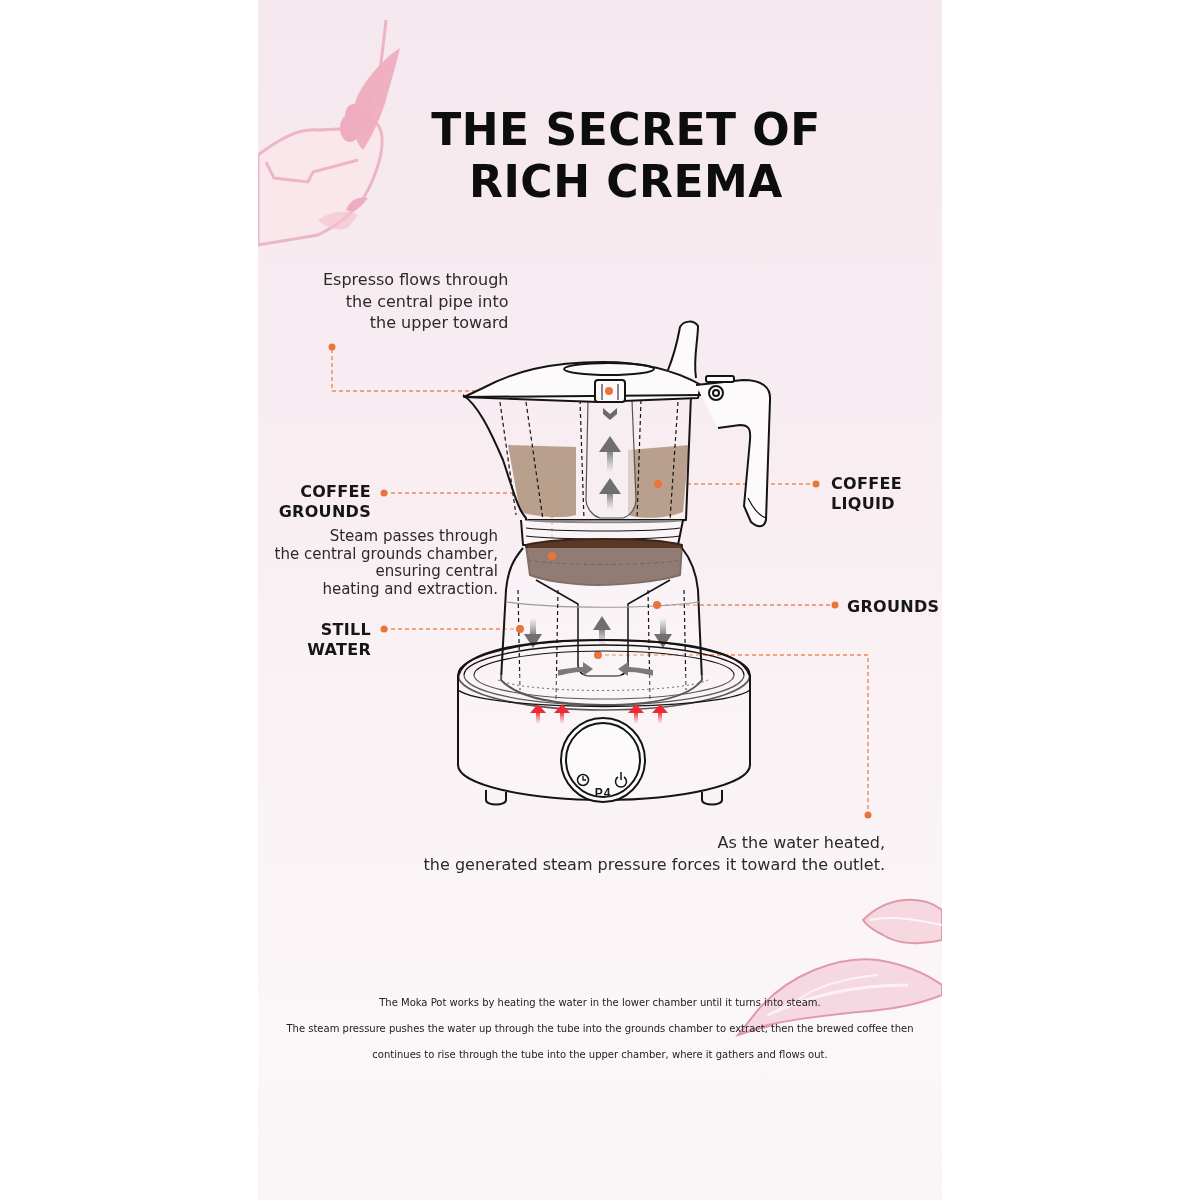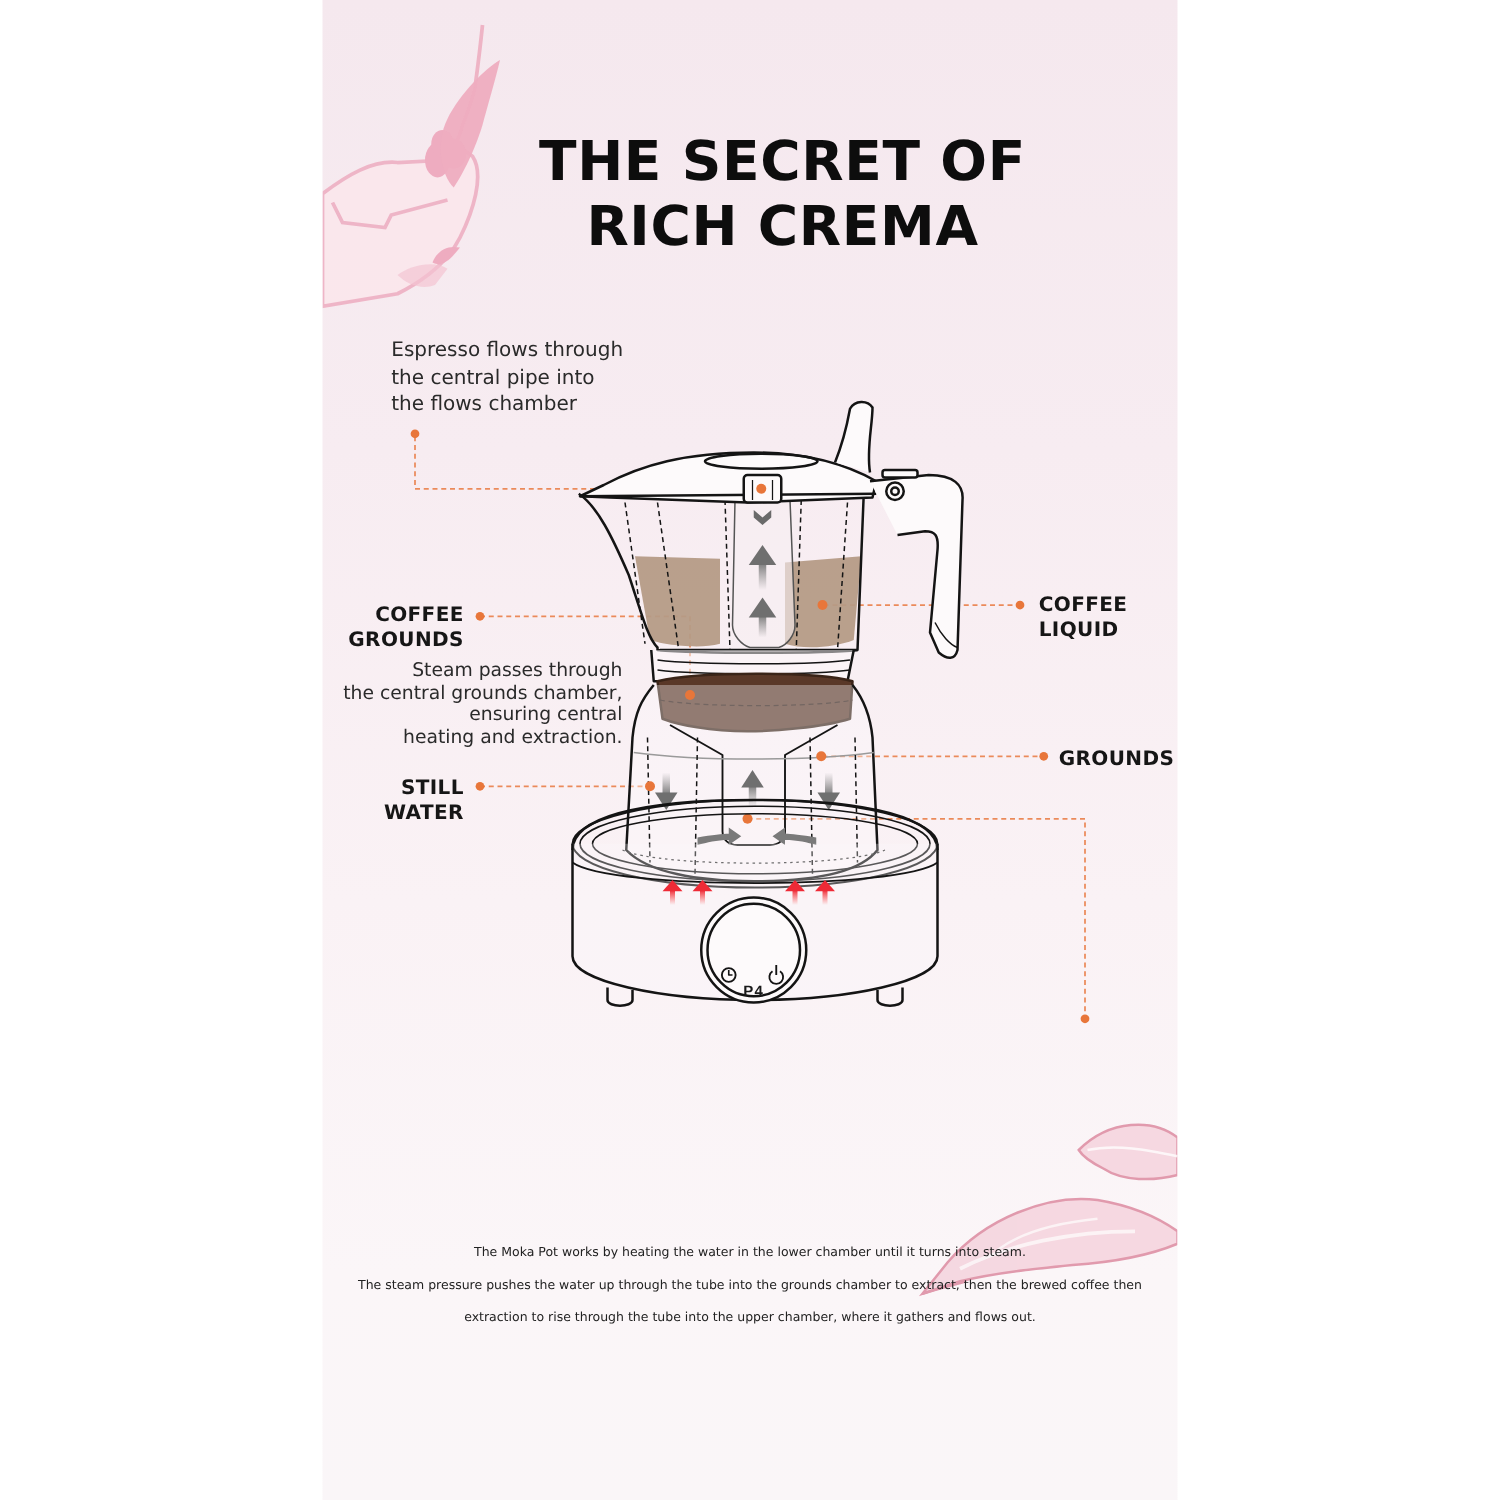--- a/index.html
+++ b/index.html
@@ -18,21 +18,21 @@
     letter-spacing: 0.5px; color: #0d0d0d;
     font-family: "DejaVu Sans", sans-serif;
   }
   .title span { display: block; }
 
   .note {
     position: absolute; font-size: 16px; line-height: 21.5px; color: #2a2a2a;
     font-family: "DejaVu Sans", sans-serif;
   }
   .note span { display: block; white-space: nowrap; }
-  .note-espresso { left: 55px; top: 269px; }
+  .note-espresso { left: 65px; top: 269px; text-align: right; }
   .note-steam { right: 444px; top: 528px; text-align: right; font-size: 15px; line-height: 17.5px; }
   .note-heated { right: 57px; top: 832px; text-align: right; font-size: 16px; line-height: 22px; }
 
   .label {
     position: absolute; font-weight: 700; font-size: 16px; line-height: 20px; color: #161616;
     font-family: "DejaVu Sans", sans-serif; letter-spacing: 0.3px;
   }
   .label span { display: block; white-space: nowrap; }
   .label-grounds { right: 571px; top: 482px; text-align: right; }
   .label-still { right: 571px; top: 620px; text-align: right; }
@@ -226,21 +226,21 @@
   <div style="position:absolute; left:353px; top:768px; width:20px; height:20px;"></div>
 
   <h1 class="title">
     <span>THE SECRET OF</span>
     <span>RICH CREMA</span>
   </h1>
 
   <div class="note note-espresso">
     <span>Espresso flows through</span>
     <span>the central pipe into</span>
-    <span>the flows chamber</span>
+    <span>the upper toward</span>
   </div>
 
   <div class="label label-grounds">
     <span>COFFEE</span>
     <span>GROUNDS</span>
   </div>
 
   <div class="note note-steam">
     <span>Steam passes through</span>
     <span>the central grounds chamber,</span>
@@ -255,18 +255,22 @@
 
   <div class="label label-liquid">
     <span>COFFEE</span>
     <span>LIQUID</span>
   </div>
 
   <div class="label label-pressure">
     <span>GROUNDS</span>
   </div>
 
+  <div class="note note-heated">
+    <span>As the water heated,</span>
+    <span>the generated steam pressure forces it toward the outlet.</span>
+  </div>
 
   <div class="summary">
     <p>The Moka Pot works by heating the water in the lower chamber until it turns into steam.</p>
-    <p>The steam pressure pushes the water up through the tube into the grounds chamber to extract, then the brewed coffee then extraction to rise through the tube into the upper chamber, where it gathers and flows out.</p>
+    <p>The steam pressure pushes the water up through the tube into the grounds chamber to extract, then the brewed coffee then continues to rise through the tube into the upper chamber, where it gathers and flows out.</p>
   </div>
 </div>
 
 </body></html>

